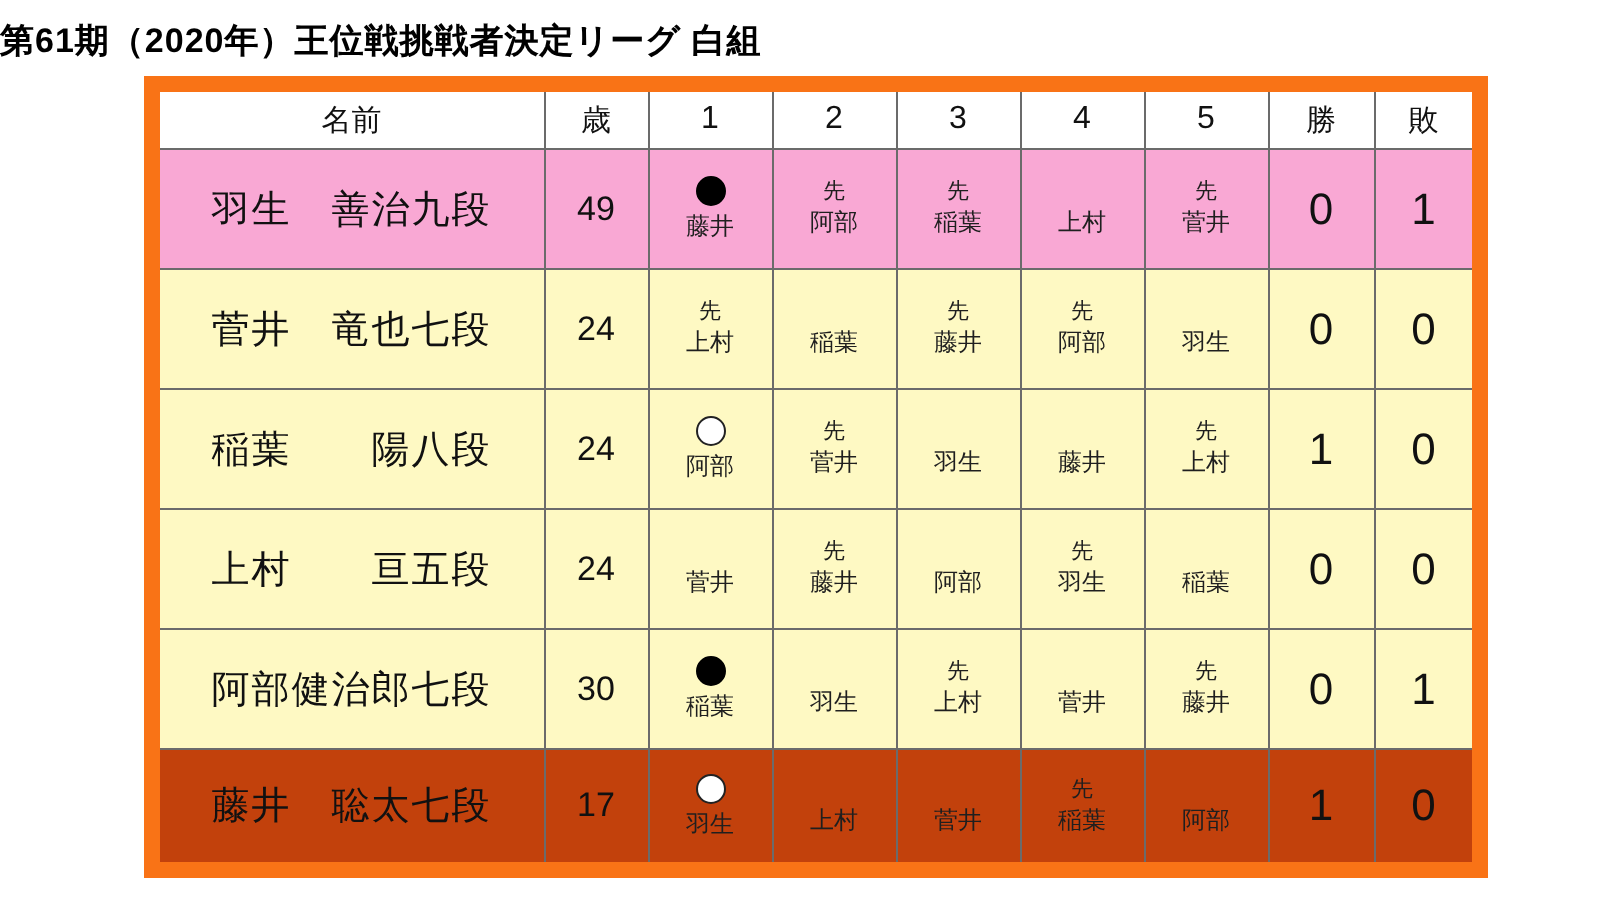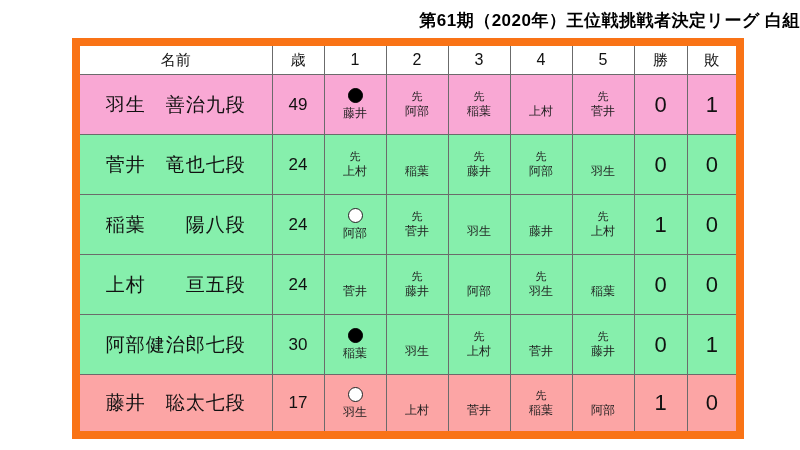--- a/index.html
+++ b/index.html
@@ -14,21 +14,21 @@
     color: #1a1a1a;
     overflow: hidden;
   }
   .page {
     width: 800px;
     height: 450px;
     position: relative;
     box-sizing: border-box;
   }
   .title {
-    text-align: right;
+    text-align: left;
     font-size: 17px;
     font-weight: bold;
     letter-spacing: 0.5px;
     padding-top: 9px;
     padding-bottom: 8px;
     color: #000000;
   }
   .table-wrap {
     position: absolute;
     left: 72px;
@@ -115,22 +115,22 @@
   .spacer {
     display: block;
     height: 14px;
   }
   .opp {
     display: block;
     font-size: 12px;
     line-height: 1.2;
   }
   .row-blue td { background: #f9a8d4; }
-  .row-peach td { background: #fca5a5; }
-  .row-white td { background: #86efac; }
+  .row-peach td { background: #c2410c; }
+  .row-white td { background: #fef9c3; }
 </style>
 </head>
 <body>
 
 <div class="page">
 
   <div class="title">第61期（2020年）王位戦挑戦者決定リーグ 白組</div>
 
   <div class="table-wrap">
     <table class="league">

